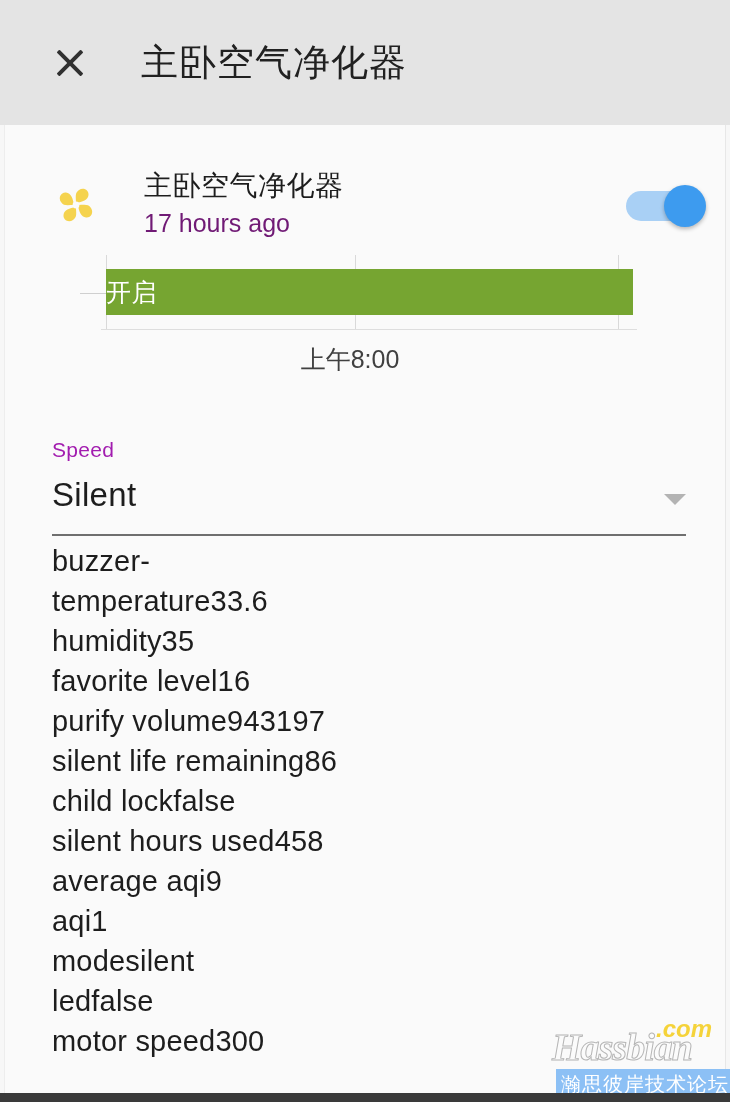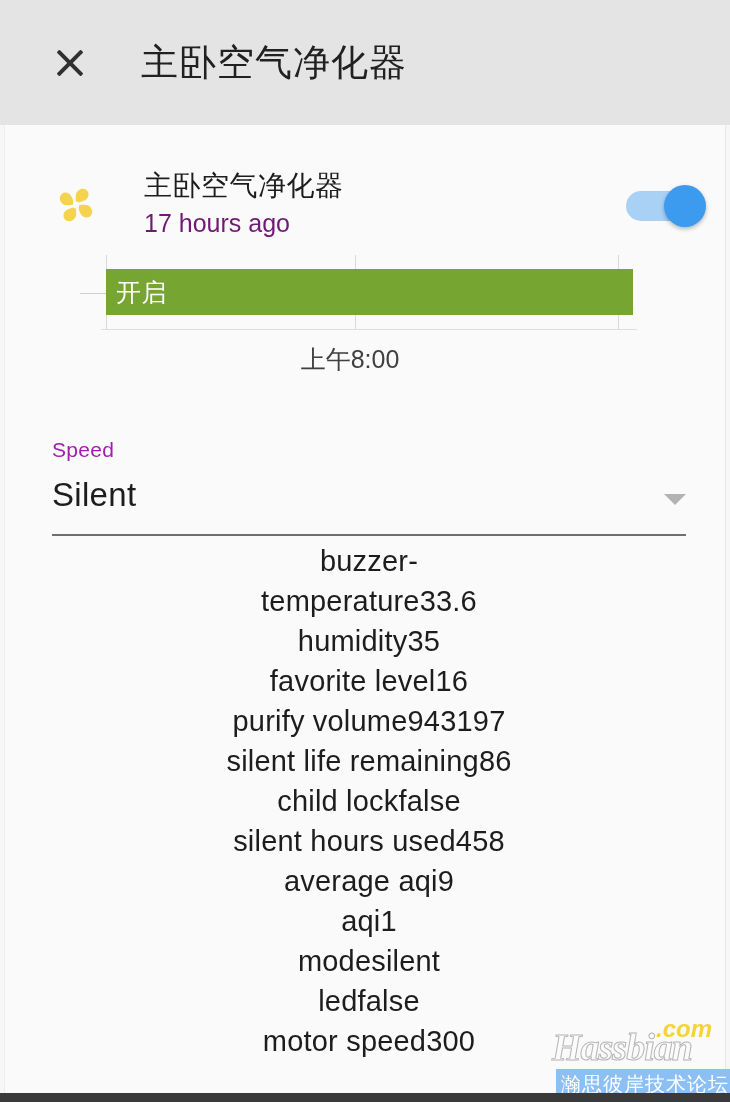--- a/index.html
+++ b/index.html
@@ -150,21 +150,21 @@
   .bar {
     position: absolute;
     top: 14px; height: 46px;
     background: #76a531;
     display: flex;
     align-items: center;
   }
   .bar-label {
     color: #ffffff;
     font-size: 25px;
-    margin-left: 10px;
+    margin-left: 0;
     letter-spacing: .5px;
   }
   .x-tick-label {
     position: absolute;
     top: 88px;
     font-size: 25px;
     color: #404040;
     transform: translateX(-50%);
     white-space: nowrap;
   }
@@ -205,21 +205,21 @@
   }
 
   
   .attrs {
     position: absolute;
     left: 47px; top: 420px;
     width: 634px;
   }
   .attr-row {
     display: flex;
-    justify-content: center;
+    justify-content: flex-start;
     align-items: baseline;
     height: 40px;
     font-size: 29px;
     color: #1d1d1d;
   }
   .attr-key { letter-spacing: .2px; }
   .attr-val { letter-spacing: .2px; }
 
   
   .watermark {

